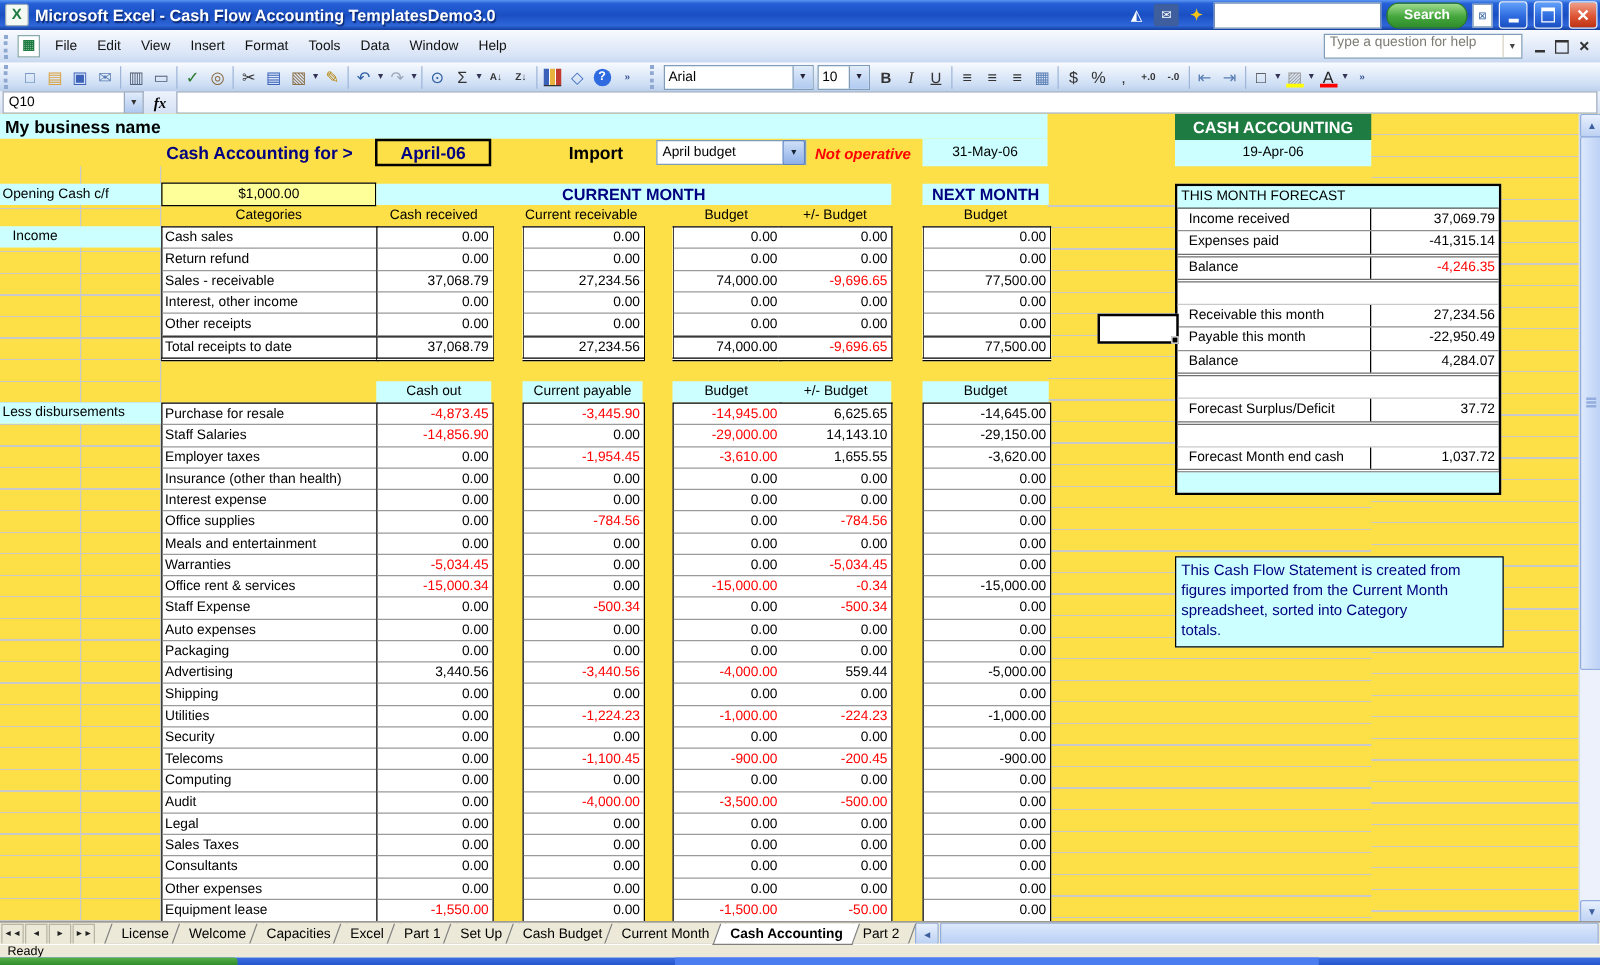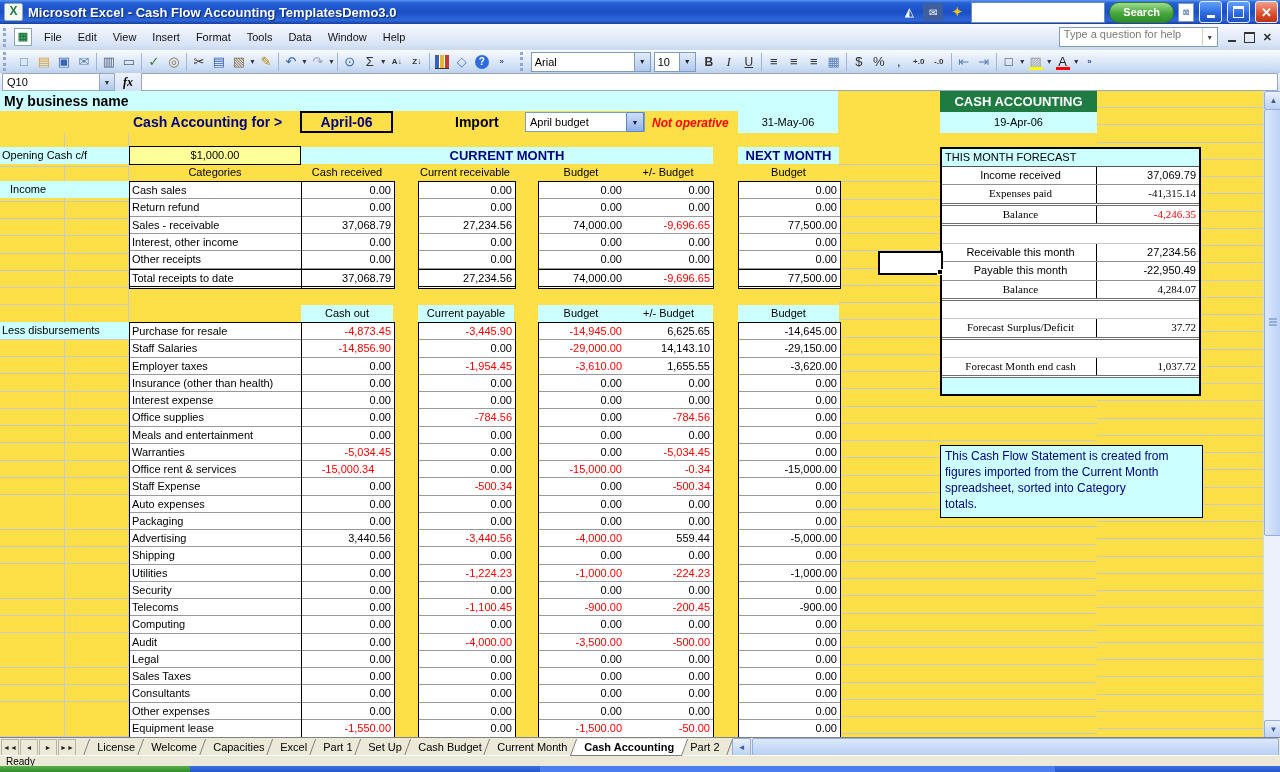--- a/index.html
+++ b/index.html
@@ -82,22 +82,22 @@
   .tcell:last-child{border-bottom:none;}
   .tcell.lab{text-align:left;padding-left:2px;}
   .tcell.red{color:#FF0000;}
   .tcell.tot{border-top:1px solid #000;}
   .hdr{position:absolute;text-align:center;white-space:nowrap;overflow:hidden;}
   
   #forecast{position:absolute;left:940px;top:56px;width:257px;border:2px solid #000;background:#fff;}
   .fc-title{height:17px;line-height:17px;background:#CCFFFF;padding-left:3px;border-bottom:1px solid #555;}
   .fcrow{display:flex;height:17.3px;line-height:17.3px;border-bottom:1px solid #909090;}
   .fcrow.blank{border-bottom:1px solid #C9C9C9;}
-  .fcrow.dbl{border-bottom:3px double #707070;font-family:Liberation Serif, serif;}
-  .fcrow .l{flex:1;padding-left:3px;overflow:hidden;white-space:nowrap;text-align:center;}
+  .fcrow.dbl{border-bottom:3px double #707070;}
+  .fcrow .l{flex:1;padding-left:9px;overflow:hidden;white-space:nowrap;}
   .fcrow .v{width:99px;border-left:1px solid #000;text-align:right;padding-right:3px;}
   .fcrow.blank .v{border-left:none;}
   .fcrow .v.red{color:#FF0000;}
   .fc-footer{height:16px;background:#CCFFFF;}
   
   #notebox{position:absolute;left:940px;top:354px;width:257px;height:69px;background:#CCFFFF;border:1px solid #000;
     color:#000080;font-size:12px;padding:2px 0 0 4px;line-height:16px;}
   
   .selcell{position:absolute;left:878px;top:160px;width:61px;height:20px;border:2px solid #000;background:#fff;}
   .selhandle{position:absolute;right:-2px;bottom:-2px;width:4px;height:4px;background:#000;border:1px solid #fff;}
@@ -474,21 +474,21 @@
         </div>
         <div class="tcol" style="left: 301px; top: 231px; width: 92px; height: 414px;">
           <div class="tcell red" style="height: 17.25px; line-height: 16.25px;">-4,873.45</div>
           <div class="tcell red" style="height: 17.25px; line-height: 16.25px;">-14,856.90</div>
           <div class="tcell" style="height: 17.25px; line-height: 16.25px;">0.00</div>
           <div class="tcell" style="height: 17.25px; line-height: 16.25px;">0.00</div>
           <div class="tcell" style="height: 17.25px; line-height: 16.25px;">0.00</div>
           <div class="tcell" style="height: 17.25px; line-height: 16.25px;">0.00</div>
           <div class="tcell" style="height: 17.25px; line-height: 16.25px;">0.00</div>
           <div class="tcell red" style="height: 17.25px; line-height: 16.25px;">-5,034.45</div>
-          <div class="tcell red" style="height: 17.25px; line-height: 16.25px; text-align: center;">-15,000.34</div>
+          <div class="tcell red" style="height: 17.25px; line-height: 16.25px;">-15,000.34</div>
           <div class="tcell" style="height: 17.25px; line-height: 16.25px;">0.00</div>
           <div class="tcell" style="height: 17.25px; line-height: 16.25px;">0.00</div>
           <div class="tcell" style="height: 17.25px; line-height: 16.25px;">0.00</div>
           <div class="tcell" style="height: 17.25px; line-height: 16.25px;">3,440.56</div>
           <div class="tcell" style="height: 17.25px; line-height: 16.25px;">0.00</div>
           <div class="tcell" style="height: 17.25px; line-height: 16.25px;">0.00</div>
           <div class="tcell" style="height: 17.25px; line-height: 16.25px;">0.00</div>
           <div class="tcell" style="height: 17.25px; line-height: 16.25px;">0.00</div>
           <div class="tcell" style="height: 17.25px; line-height: 16.25px;">0.00</div>
           <div class="tcell" style="height: 17.25px; line-height: 16.25px;">0.00</div>

